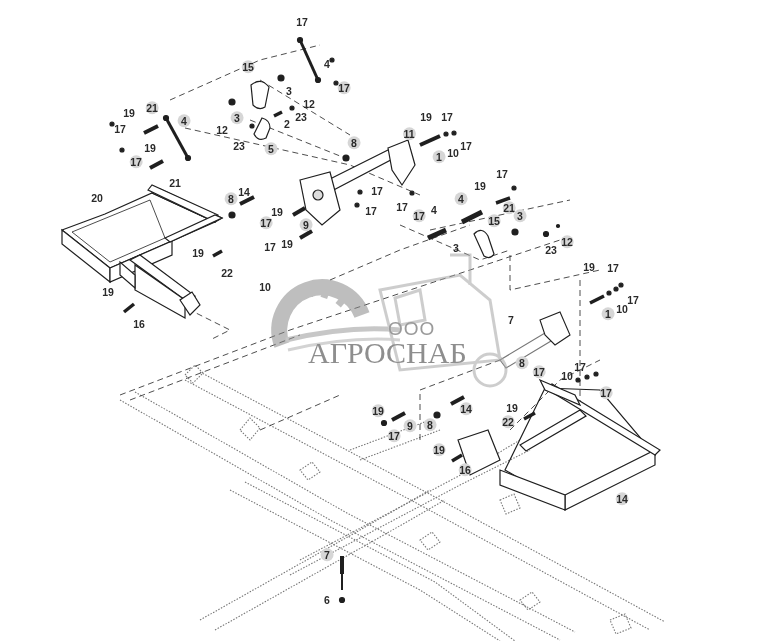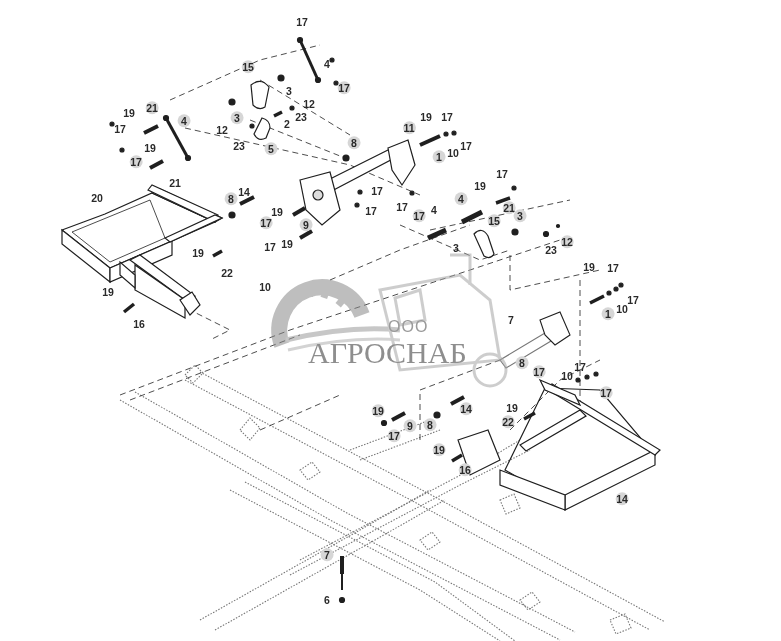--- a/index.html
+++ b/index.html
@@ -1,20 +1,20 @@
 <!DOCTYPE html>
 <html><head>
 <meta charset="utf-8">
 <style>
   html, body { margin:0; padding:0; background:#ffffff; }
   #canvas { position:relative; width:781px; height:641px; overflow:hidden; background:#ffffff; font-family:"Liberation Sans", sans-serif; }
   svg.art { position:absolute; left:0; top:0; }
   .callout { position:absolute; font-size:10.5px; font-weight:bold; color:#2a2a2a; line-height:1; transform:translate(-50%,-50%); white-space:nowrap; }
   .callout.hl::before { content:""; position:absolute; left:50%; top:50%; width:13px; height:13px; border-radius:50%; background:#d6d6d6; transform:translate(-50%,-50%); z-index:-1; }
-  .wm-ooo { position:absolute; font-family:"Liberation Sans", sans-serif; font-size:16px; color:#9a9a9a; letter-spacing:1px; }
+  .wm-ooo { position:absolute; font-family:"Liberation Sans", sans-serif; font-size:19px; color:#9a9a9a; letter-spacing:1px; }
   .wm-name { position:absolute; font-family:"Liberation Serif", serif; font-size:30px; color:#8e8e8e; letter-spacing:0px; }
 </style>
 </head>
 <body>
 
 <div id="canvas">
 
   <svg class="art" width="781" height="641" viewBox="0 0 781 641">
 
     <g fill="none" stroke="#777" stroke-width="1.1" stroke-dasharray="1.5 1.5">
@@ -196,21 +196,21 @@
       <span class="callout" style="left: 239px; top: 146px;">23</span>
       <span class="callout hl" style="left: 271px; top: 149px;">5</span>
       <span class="callout" style="left: 129px; top: 113px;">19</span>
       <span class="callout hl" style="left: 152px; top: 108px;">21</span>
       <span class="callout hl" style="left: 184px; top: 121px;">4</span>
       <span class="callout" style="left: 120px; top: 129px;">17</span>
       <span class="callout" style="left: 150px; top: 148px;">19</span>
       <span class="callout hl" style="left: 136px; top: 162px;">17</span>
       <span class="callout" style="left: 175px; top: 183px;">21</span>
       <span class="callout hl" style="left: 354px; top: 143px;">8</span>
-      <span class="callout hl" style="left: 409px; top: 128px;">11</span>
+      <span class="callout hl" style="left: 409px; top: 134px;">11</span>
       <span class="callout" style="left: 426px; top: 117px;">19</span>
       <span class="callout" style="left: 447px; top: 117px;">17</span>
       <span class="callout" style="left: 466px; top: 146px;">17</span>
       <span class="callout" style="left: 453px; top: 153px;">10</span>
       <span class="callout hl" style="left: 439px; top: 157px;">1</span>
       <span class="callout" style="left: 97px; top: 198px;">20</span>
       <span class="callout hl" style="left: 231px; top: 199px;">8</span>
       <span class="callout" style="left: 244px; top: 192px;">14</span>
       <span class="callout" style="left: 377px; top: 191px;">17</span>
       <span class="callout" style="left: 371px; top: 211px;">17</span>

